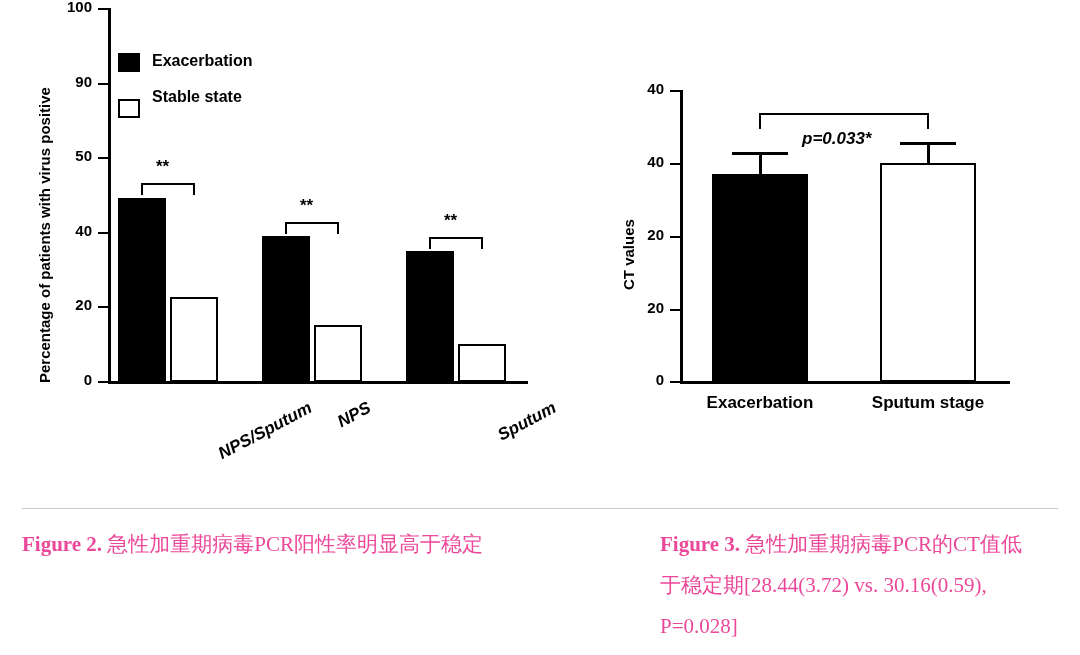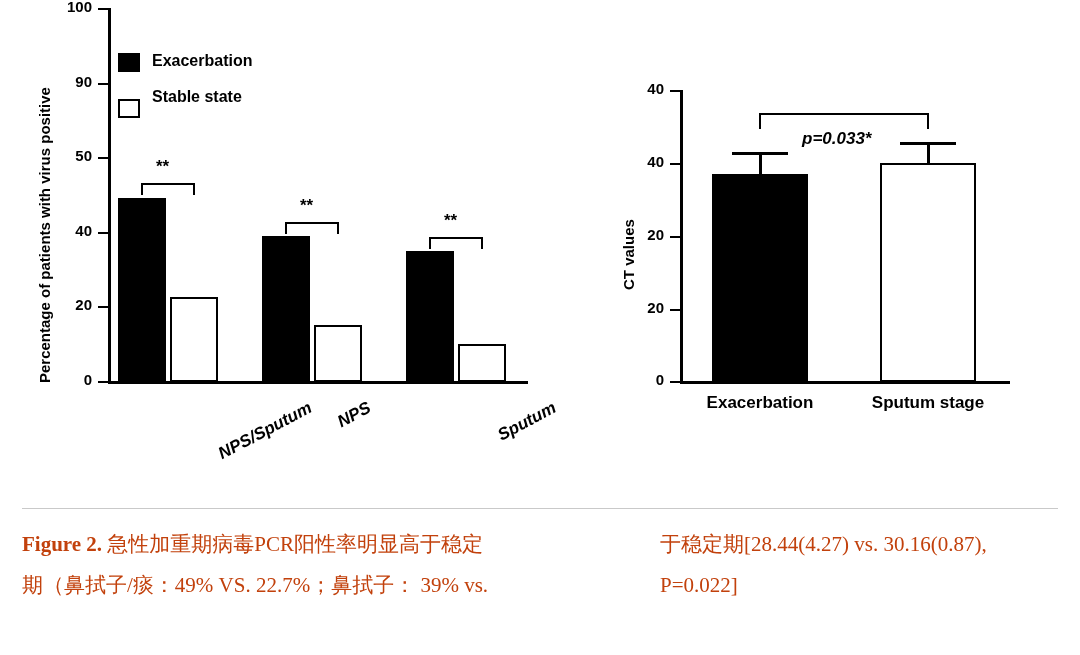--- a/index.html
+++ b/index.html
@@ -144,21 +144,21 @@
     top: 508px;
     width: 1036px;
     height: 1px;
     background: #c9c9c9;
   }
   .caption {
     position: absolute;
     font-family: "Liberation Serif", serif;
     font-size: 21px;
     line-height: 41px;
-    color: #c2410c;
+    color: #ec4899;
   }
   .caption b { font-weight: bold; }
   #cap2 { left: 22px; top: 524px; width: 590px; }
   #cap3 { left: 660px; top: 524px; width: 420px; }
 </style>
 </head>
 <body>
 
 <div class="page">
 
@@ -251,21 +251,24 @@
     <div class="xcat" style="left:240px; top:393px; width:136px;">Sputum stage</div>
   </div>
 
   <div class="divider"></div>
 
   <div class="caption" id="cap2">
     <div>
       <b>Figure 2.</b>
       <span> 急性加重期病毒PCR阳性率明显高于稳定</span>
     </div>
-    <div style="text-indent:0;">期（鼻拭子/痰：49% VS. 22.7%；鼻拭子： 39% vs.</div>
   </div>
 
   <div class="caption" id="cap3">
-    <div>于稳定期[28.44(4.27) vs. 30.16(0.87),</div>
-    <div>P=0.022]</div>
+    <div>
+      <b>Figure 3.</b>
+      <span> 急性加重期病毒PCR的CT值低</span>
+    </div>
+    <div>于稳定期[28.44(3.72) vs. 30.16(0.59),</div>
+    <div>P=0.028]</div>
   </div>
 
 </div>
 
 </body></html>

